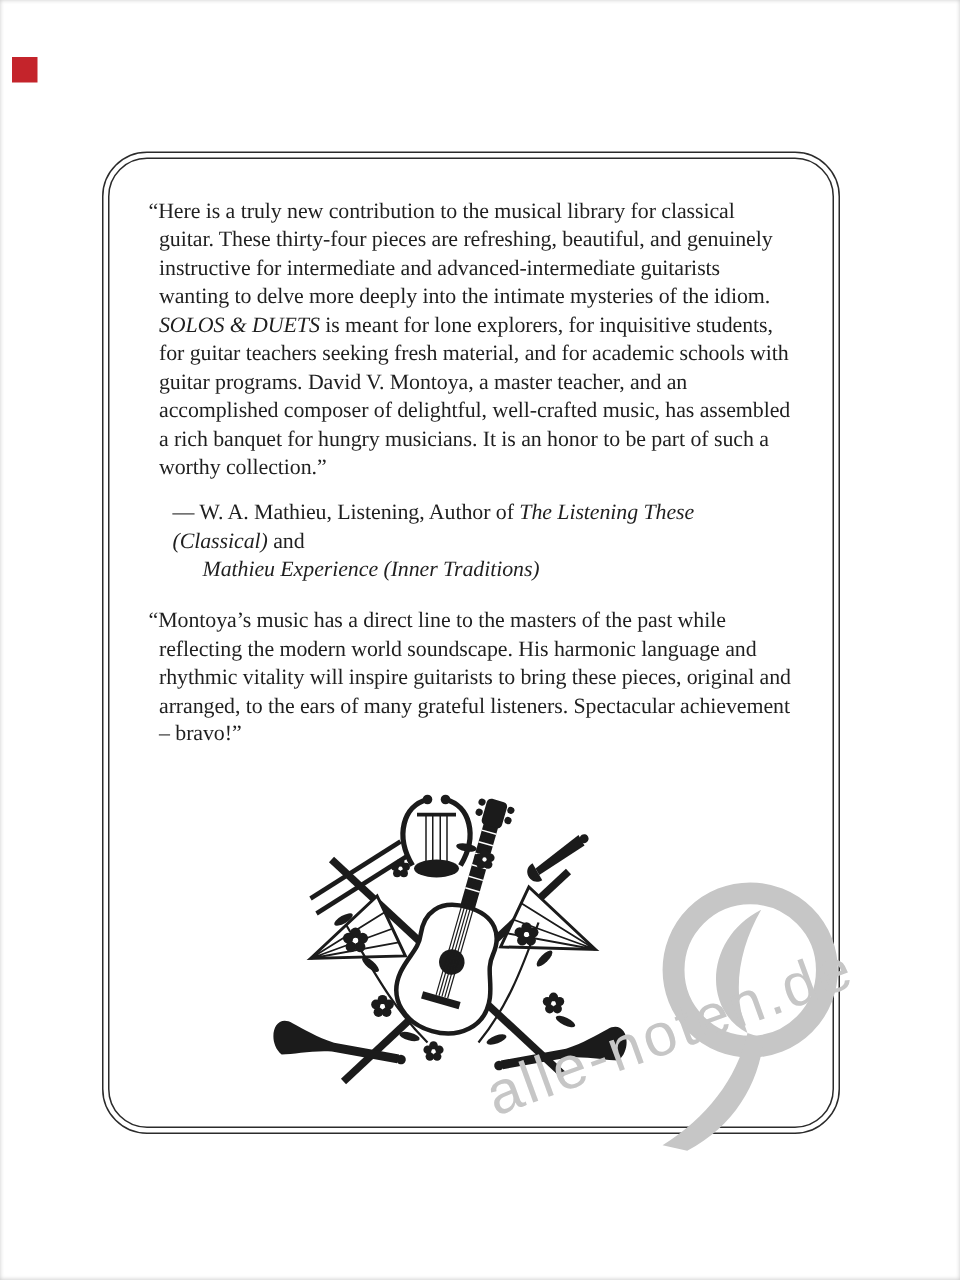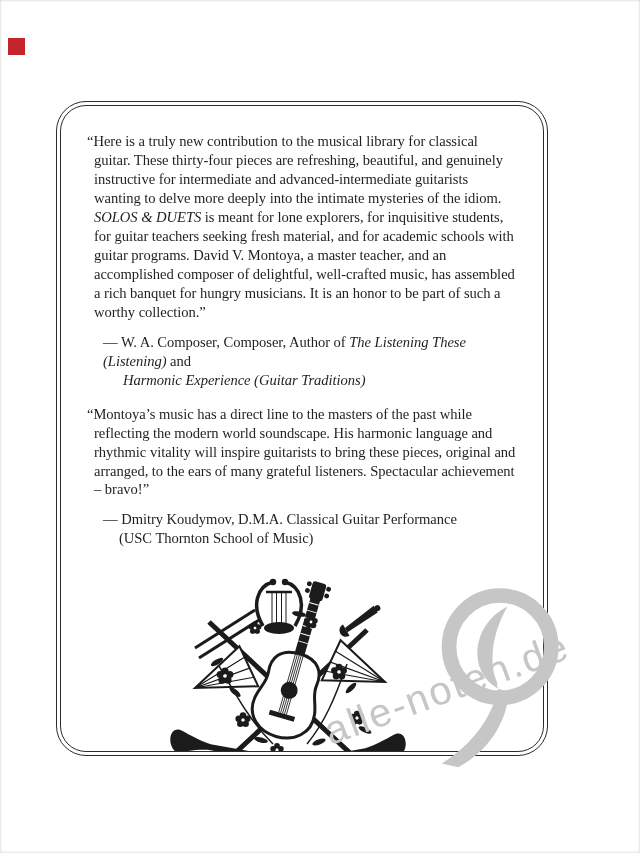--- a/index.html
+++ b/index.html
@@ -9,21 +9,21 @@
     background:#ffffff;
     font-family:"Liberation Serif", serif;
     color:#1f1f1f;
     box-shadow:inset 0 0 3px #c9c9c9;
   }
   .red-badge{
     position:absolute;left:8px;top:38px;width:17px;height:17px;
     background:#c4242b;
   }
   .frame-outer{
-    position:absolute;left:56px;top:101px;width:492px;height:655px;
+    position:absolute;left:68px;top:101px;width:492px;height:655px;
     border:1.5px solid #2b2b2b;border-radius:30px;box-sizing:border-box;
     background:#fff;
     text-decoration:underline;
   }
   .frame-inner{
     position:absolute;inset:3px;border:1px solid #2b2b2b;border-radius:26px;
     overflow:hidden;
   }
   .content{
     position:absolute;inset:0;
@@ -67,31 +67,27 @@
 
   <div class="red-badge" style="background: rgb(196, 36, 43);"></div>
 
   <div class="frame-outer">
     <div class="frame-inner">
       <div class="content">
 
         <p class="quote"><span>“Here is a truly new contribution to the musical library for classical guitar. These thirty-four pieces are refreshing, beautiful, and genuinely instructive for intermediate and advanced-intermediate guitarists wanting to delve more deeply into the intimate mysteries of the idiom. </span><span class="it">SOLOS &amp; DUETS</span><span> is meant for lone explorers, for inquisitive students, for guitar teachers seeking fresh material, and for academic schools with guitar programs. David V. Montoya, a master teacher, and an accomplished composer of delightful, well-crafted music, has assembled a rich banquet for hungry musicians. It is an honor to be part of such a worthy collection.”</span></p>
 
         <div class="attr">
-          <div class="attr-line"><span>— W. A. Composer, Composer, Author of </span><span class="it">The Listening These</span></div>
-          <div class="attr-line"><span class="it">(Listening)</span><span> and</span></div>
-          <div class="attr-line attr-indent"><span class="it">Harmonic Experience (Guitar Traditions)</span></div>
+          <div class="attr-line"><span>— W. A. Mathieu, Listening, Author of </span><span class="it">The Listening These</span></div>
+          <div class="attr-line"><span class="it">(Classical)</span><span> and</span></div>
+          <div class="attr-line attr-indent"><span class="it">Mathieu Experience (Inner Traditions)</span></div>
         </div>
 
         <p class="quote q2">“Montoya’s music has a direct line to the masters of the past while reflecting the modern world soundscape.  His harmonic language and rhythmic vitality will inspire guitarists to bring these pieces, original and arranged, to the ears of many grateful listeners.  Spectacular achievement – bravo!”</p>
 
-        <div class="attr">
-          <div class="attr-line">— Dmitry Koudymov, D.M.A. Classical Guitar Performance</div>
-          <div class="attr-line attr2-indent">(USC Thornton School of Music)</div>
-        </div>
 
         <div class="illustration" role="img" aria-label="Engraving of a classical guitar surrounded by a lyre, horns, pipes, fans and flower garlands">
           <svg width="260" height="218" viewBox="0 0 260 218">
             <defs>
               <g id="flower">
                 <circle cx="0" cy="-5" r="3.6"></circle>
                 <circle cx="4.8" cy="-1.5" r="3.6"></circle>
                 <circle cx="3" cy="4.2" r="3.6"></circle>
                 <circle cx="-3" cy="4.2" r="3.6"></circle>
                 <circle cx="-4.8" cy="-1.5" r="3.6"></circle>

